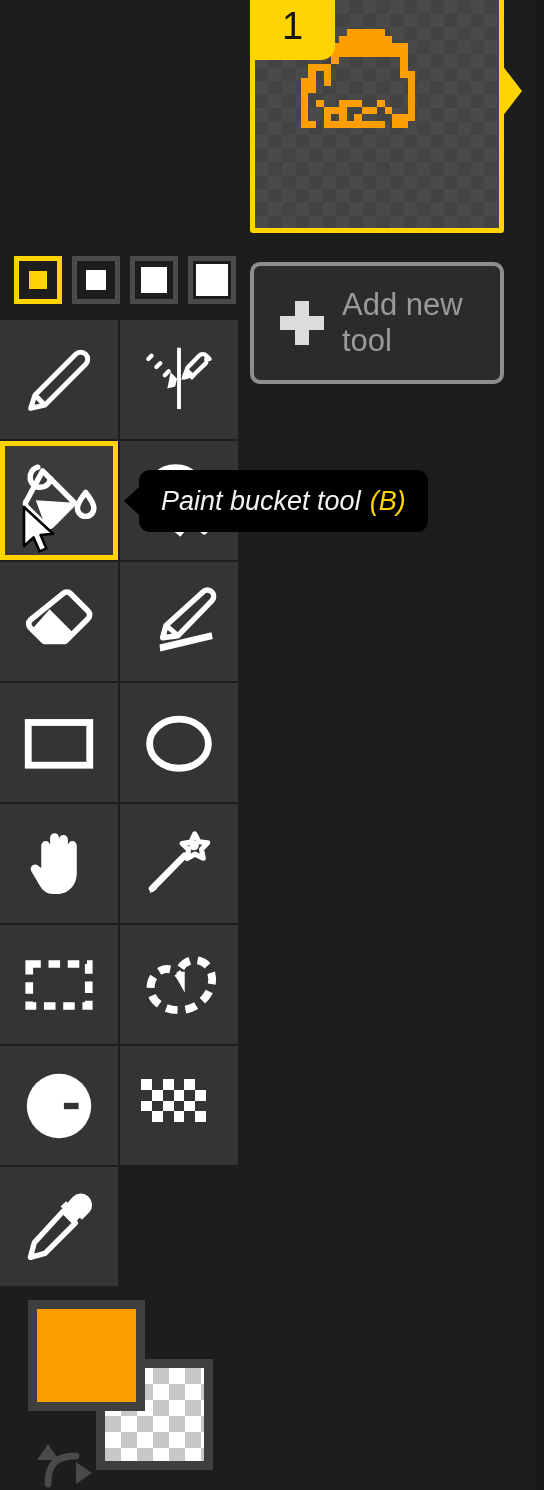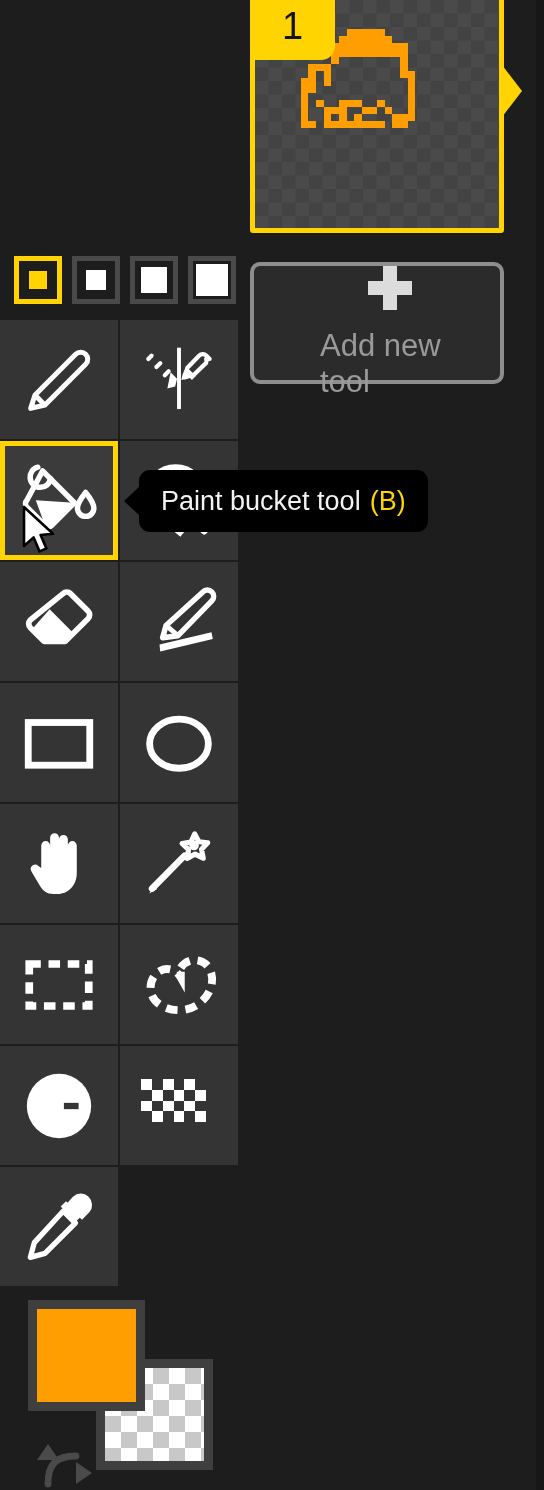--- a/index.html
+++ b/index.html
@@ -63,21 +63,20 @@
 
   
   .add-frame-btn {
     position:absolute; left:250px; top:262px;
     width:254px; height:122px;
     background:#2b2b2b;
     border:4px solid #8e8e8e;
     border-radius:10px;
     display:flex; align-items:center; gap:18px;
     padding-left:26px;
-    flex-direction:column;
   }
   .plus-icon {
     position:relative; width:44px; height:44px; flex:0 0 44px;
   }
   .plus-icon:before, .plus-icon:after {
     content:""; position:absolute; background:#dcdcdc;
   }
   .plus-icon:before { left:0; top:15px; width:44px; height:14px; }
   .plus-icon:after  { top:0; left:15px; height:44px; width:14px; }
   .add-frame-label {
@@ -123,20 +122,21 @@
   
   .tooltip {
     position:absolute; left:139px; top:470px;
     height:62px;
     background:#000000;
     border-radius:11px;
     display:flex; align-items:center;
     padding:0 22px;
     white-space:nowrap;
     z-index:20;
+    font-style:italic;
   }
   .tooltip-text { color:#f2f2f2; font-size:27px; }
   .tooltip-key  { color:#FFD400; font-size:27px; margin-left:9px; }
   .tooltip-arrow {
     position:absolute; left:-15px; top:16px;
     width:0; height:0;
     border-top:15px solid transparent;
     border-bottom:15px solid transparent;
     border-right:16px solid #000000;
   }

